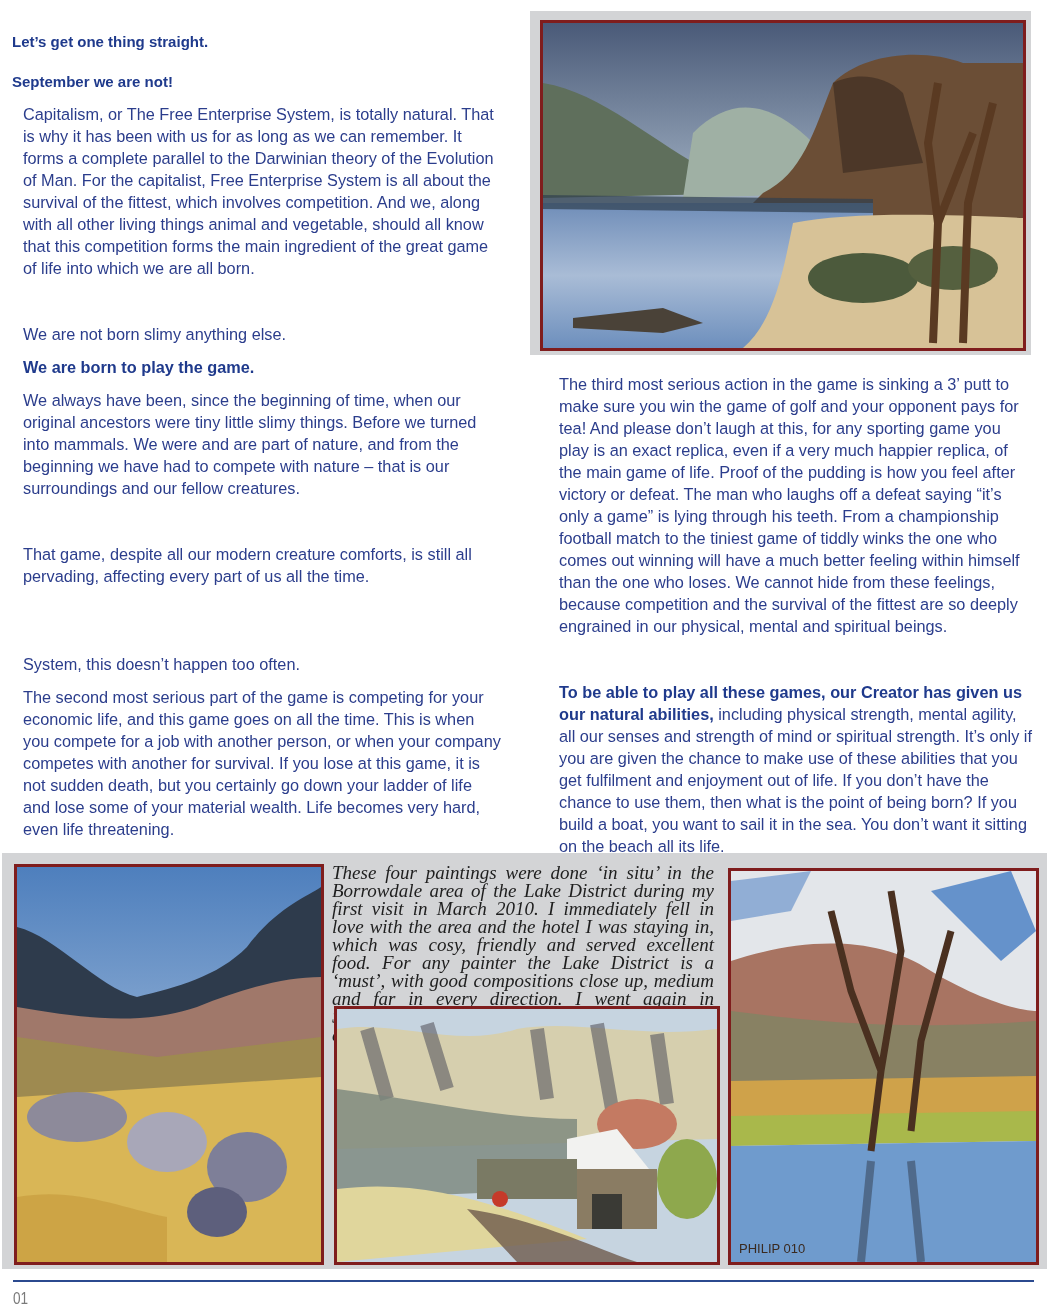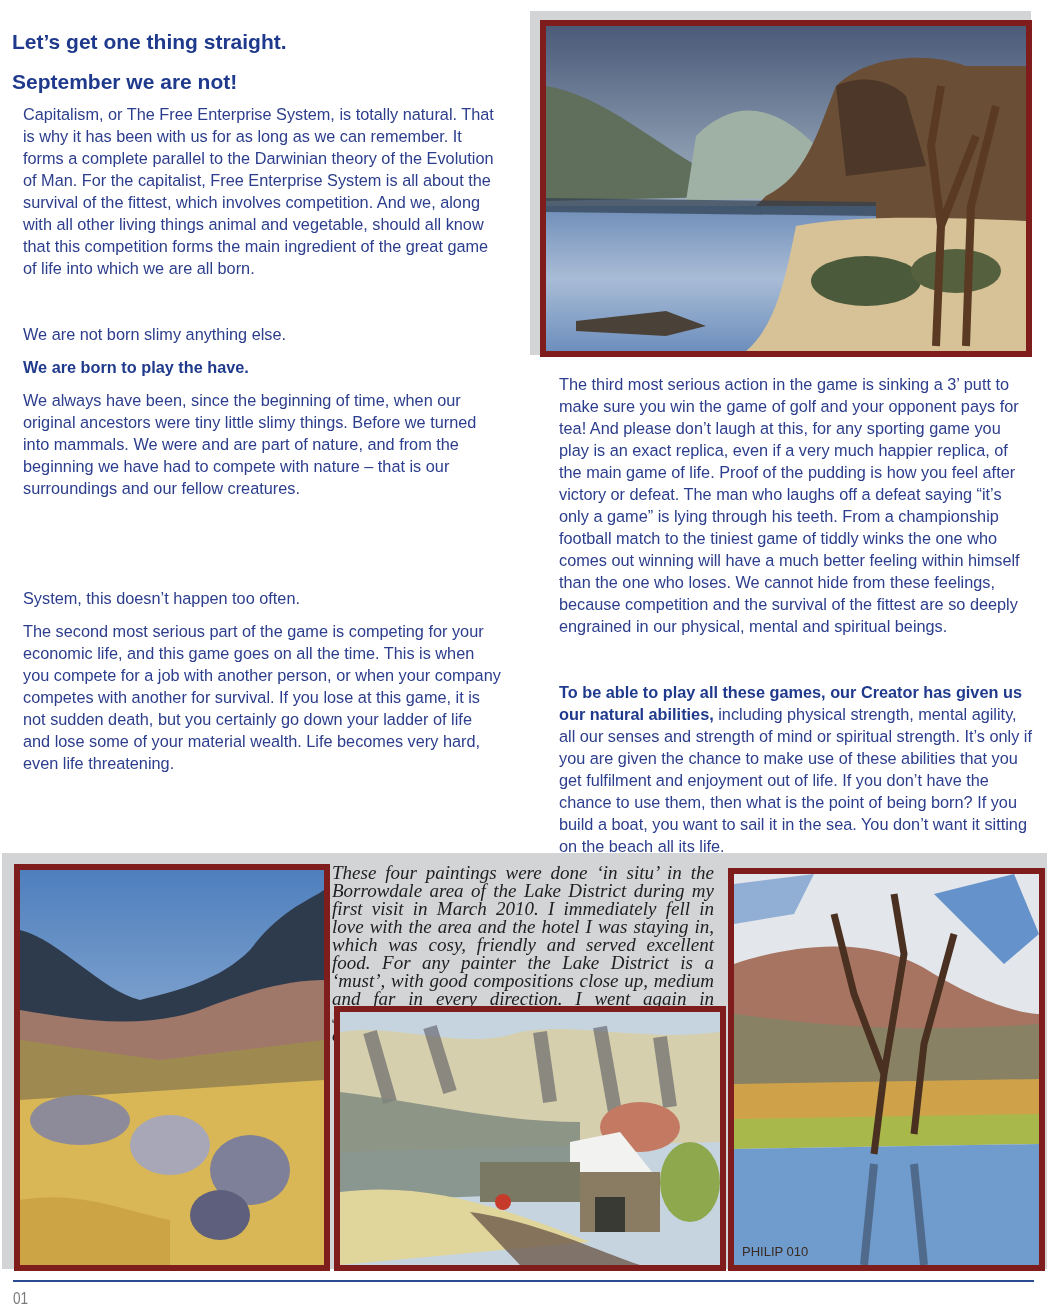--- a/index.html
+++ b/index.html
@@ -1,26 +1,26 @@
 <!DOCTYPE html>
 <html><head>
 <meta charset="utf-8">
 <style>
   html, body { margin:0; padding:0; background:#ffffff; }
   body { width:1056px; height:1310px; position:relative; overflow:hidden;
          font-family:"Liberation Sans", "DejaVu Sans", sans-serif; color:#2b3d8c; }
   .col { position:absolute; font-size:16.3px; line-height:22px; color:#2b3d8c; }
   .col p { margin:11px; }
   .col .gap { height:22px; }
-  .heading { font-weight:bold; font-size:21px; line-height:20px; color:#1f3a8c; margin:0; }
+  .heading { font-weight:bold; font-size:15px; line-height:20px; color:#1f3a8c; margin:0; }
   .bold { font-weight:bold; color:#1f3a8c; }
   #left-col { left:12px; top:32px; width:500px; }
   #right-col { left:548px; top:362px; width:495px; }
   .frame { position:absolute; background:#d3d4d6; }
-  .painting { position:absolute; border:6px solid #7f1d1d; overflow:hidden; }
+  .painting { position:absolute; border:3px solid #7f1d1d; overflow:hidden; }
   .painting svg { width:100%; height:100%; display:block; }
   #top-frame { left:530px; top:11px; width:501px; height:344px; }
   #top-painting { left:540px; top:20px; width:480px; height:325px; }
   #bottom-panel { left:2px; top:853px; width:1045px; height:416px; }
   #p-left { left:14px; top:864px; width:304px; height:395px; }
   #p-mid { left:334px; top:1006px; width:380px; height:253px; }
   #p-right { left:728px; top:868px; width:305px; height:391px; }
   #caption { position:absolute; left:332px; top:864px; width:382px;
              font-family:"Liberation Serif", "DejaVu Serif", serif; font-style:italic;
              font-size:19px; line-height:18px; color:#1e1e1e; text-align:justify; }
@@ -33,23 +33,24 @@
 
 <div id="left-col" class="col">
   <h1 class="heading">
     <span>Let’s get one thing straight.</span><br>
     <br>
     <span>September we are not!</span>
   </h1>
   <p>Capitalism, or The Free Enterprise System, is totally natural. That is why it has been with us for as long as we can remember. It forms a complete parallel to the Darwinian theory of the Evolution of Man. For the capitalist, Free Enterprise System is all about the survival of the fittest, which involves competition. And we, along with all other living things animal and vegetable, should all know that this competition forms the main ingredient of the great game of life into which we are all born.</p>
   <div class="gap"></div>
   <p>We are not born slimy anything else.</p>
-  <p class="bold">We are born to play the have.</p>
+  <p class="bold">We are born to play the game.</p>
   <p>We always have been, since the beginning of time, when our original ancestors were tiny little slimy things. Before we turned into mammals. We were and are part of nature, and from the beginning we have had to compete with nature – that is our surroundings and our fellow creatures.</p>
   <div class="gap"></div>
+  <p>That game, despite all our modern creature comforts, is still all pervading, affecting every part of us all the time.</p>
   <div class="gap"></div>
   <div class="gap"></div>
   <p>System, this doesn’t happen too often.</p>
   <p>The second most serious part of the game is competing for your economic life, and this game goes on all the time. This is when you compete for a job with another person, or when your company competes with another for survival. If you lose at this game, it is not sudden death, but you certainly go down your ladder of life and lose some of your material wealth. Life becomes very hard, even life threatening.</p>
 </div>
 
 <div id="top-frame" class="frame"></div>
 <div id="top-painting" class="painting">
   <svg viewBox="0 0 480 325" preserveAspectRatio="none">
     <defs>

